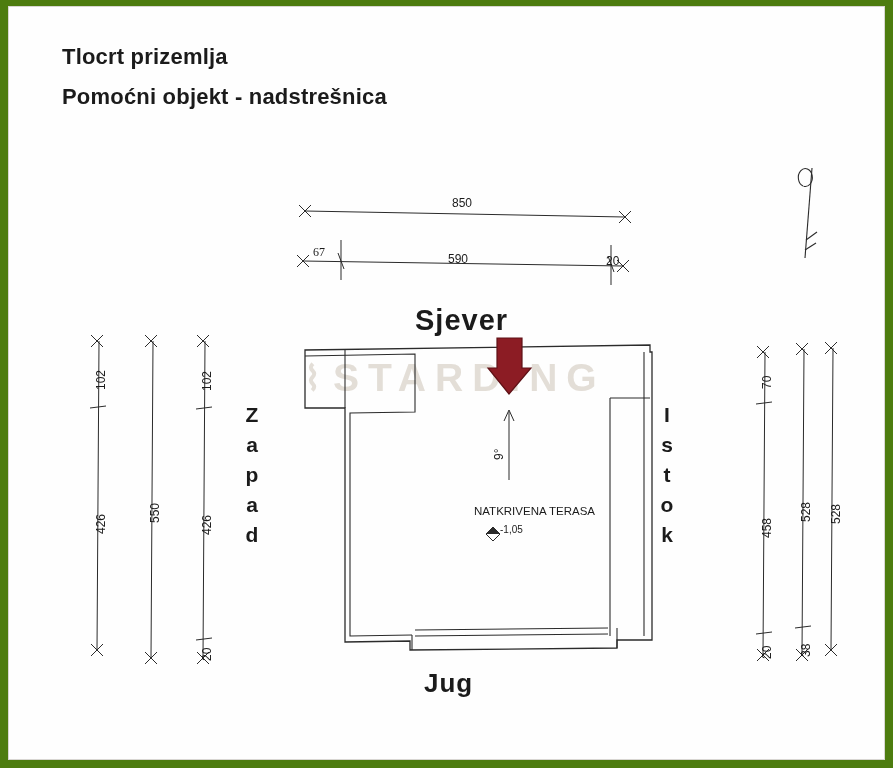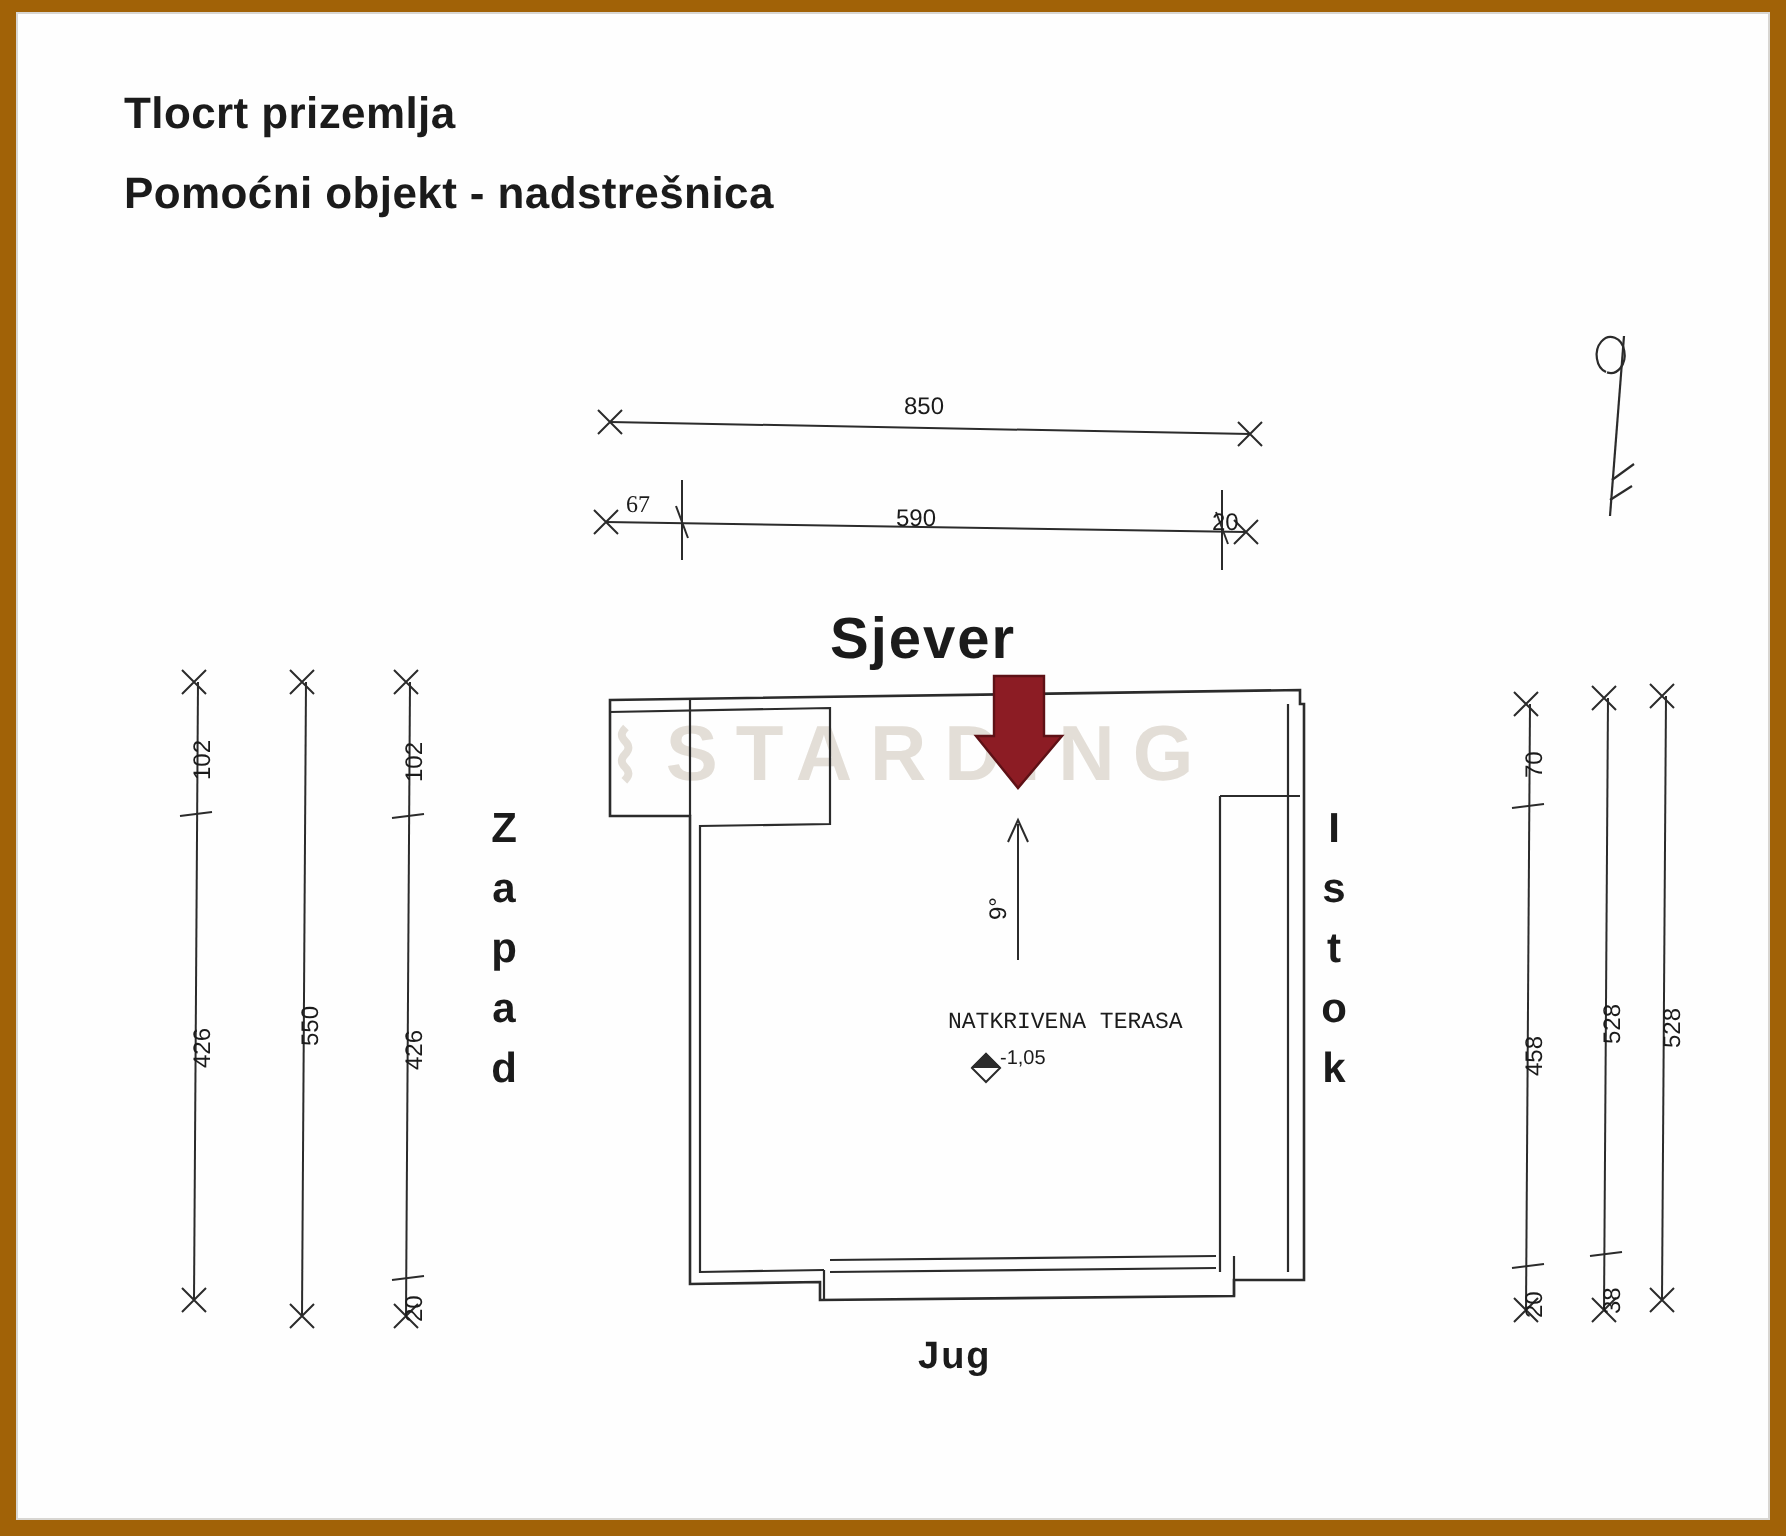--- a/index.html
+++ b/index.html
@@ -4,21 +4,21 @@
 <style>
   html, body {
     margin: 0;
     padding: 0;
     background: #ffffff;
   }
   #page {
     position: relative;
     width: 893px;
     height: 768px;
-    background: #a16207;
+    background: #4d7c0f;
     overflow: hidden;
     font-family: "Liberation Sans", sans-serif;
   }
   .frame {
     position: absolute;
     left: 8px;
     top: 6px;
     width: 877px;
     height: 754px;
     border: 1px solid #d8d6d2;
@@ -43,23 +43,23 @@
     color: #1b1b1b;
     white-space: nowrap;
   }
   #label-sjever {
     left: 415px;
     top: 304px;
     font-size: 29px;
     letter-spacing: 1px;
   }
   #label-jug {
-    left: 459px;
+    left: 424px;
     top: 668px;
-    font-size: 19px;
+    font-size: 26px;
     letter-spacing: 1px;
   }
   .vert-word {
     position: absolute;
     font-size: 21px;
     font-weight: bold;
     color: #1b1b1b;
     line-height: 30px;
     text-align: center;
     width: 24px;
@@ -105,21 +105,21 @@
   .dimtext.rot {
     transform: rotate(-90deg);
     transform-origin: left top;
   }
   .terrace-label {
     position: absolute;
     font-size: 11.5px;
     color: #1b1b1b;
     white-space: nowrap;
   }
-  #terrace-name { left: 474px; top: 505px; font-family: Liberation Mono, monospace; }
+  #terrace-name { left: 474px; top: 505px; }
   #terrace-elev { left: 500px; top: 524px; font-size: 10px; }
   #angle-label {
     left: 492px;
     top: 460px;
     font-size: 12px;
     transform: rotate(-90deg);
     transform-origin: left top;
     position: absolute;
     color: #1b1b1b;
   }

